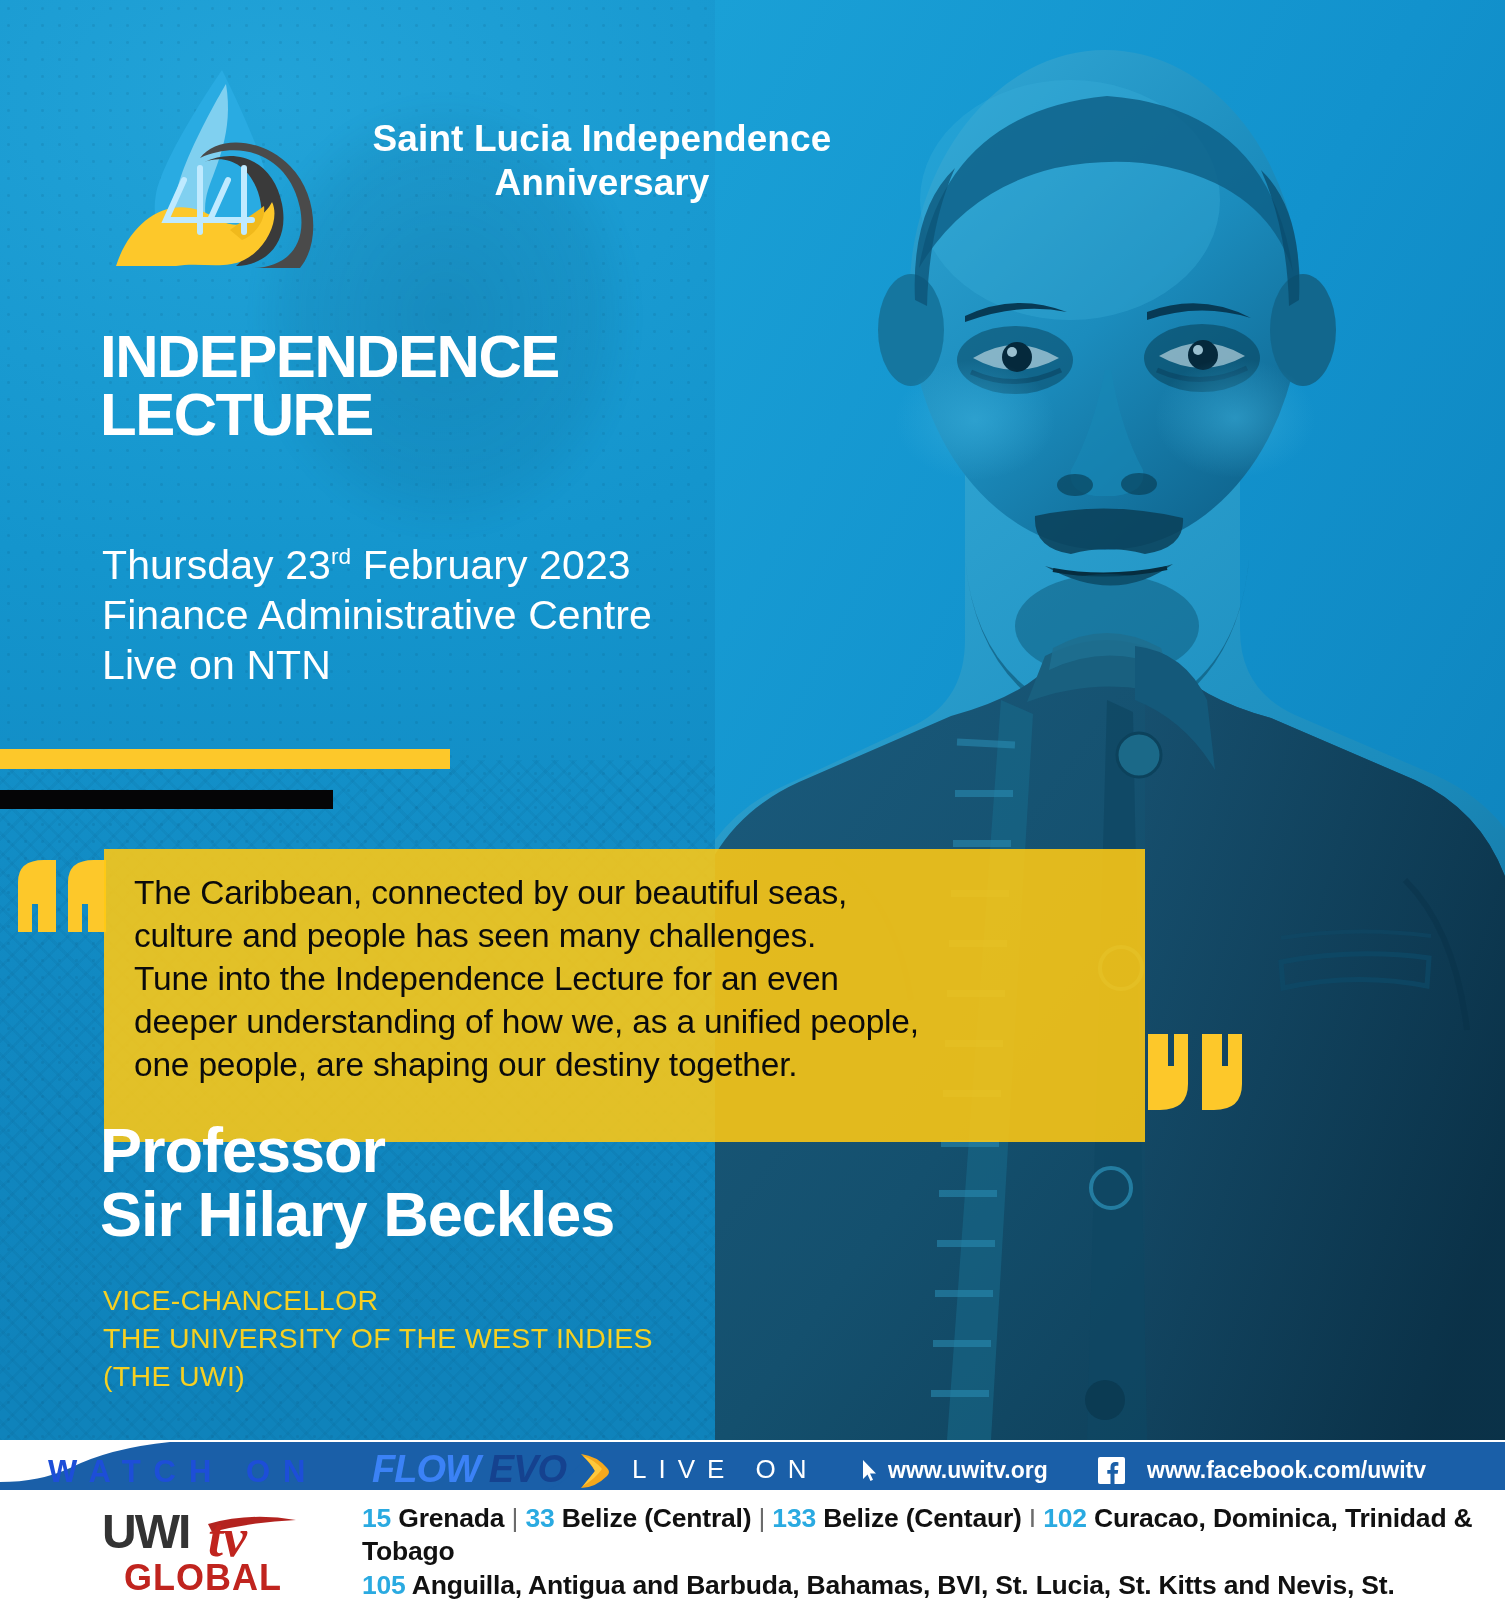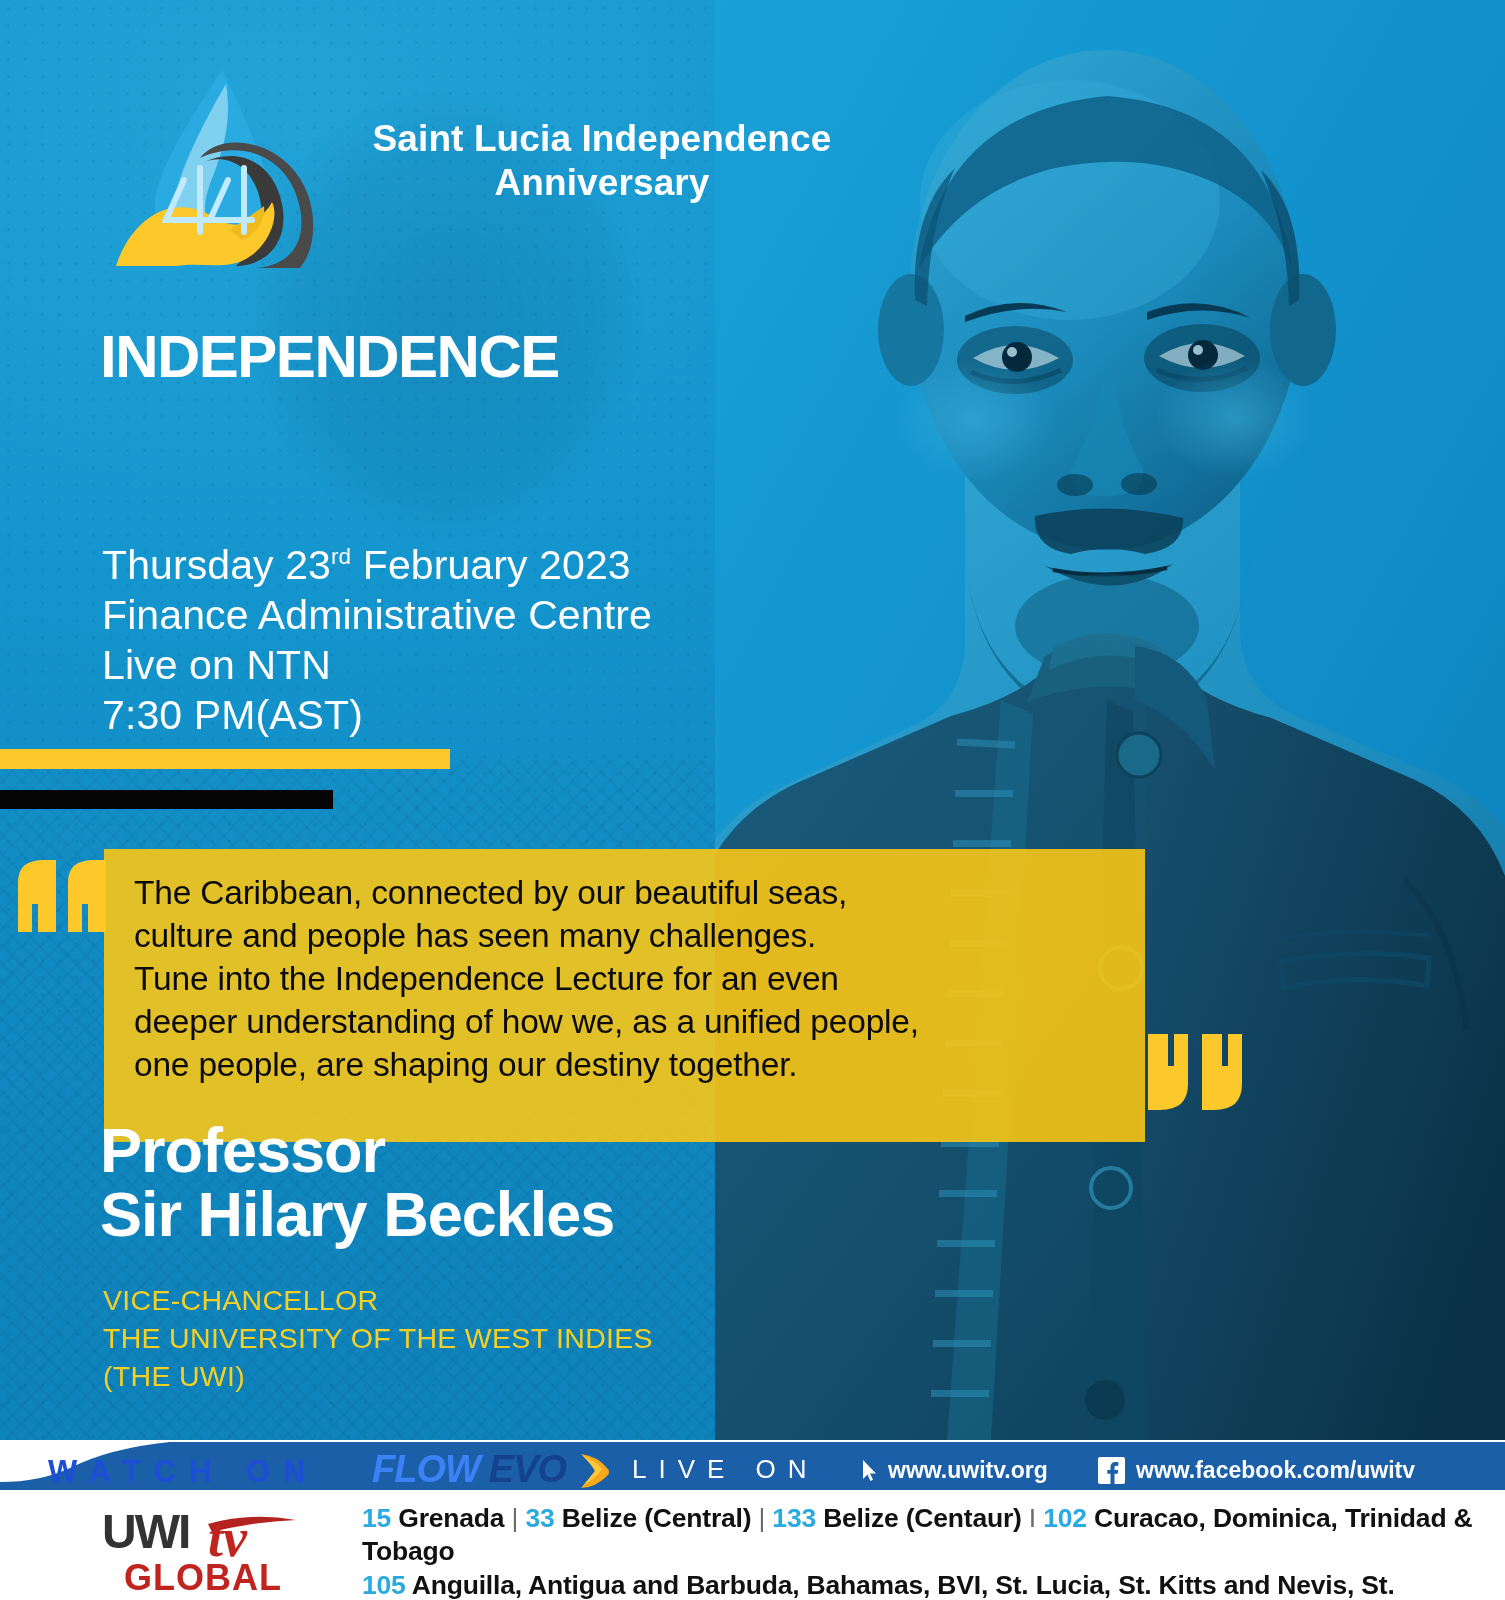--- a/index.html
+++ b/index.html
@@ -134,21 +134,21 @@
   .live-on{
     position:absolute;left:632px;top:14px;
     font-size:26px;color:#ffffff;letter-spacing:12px;font-weight:400;
   }
   .site1{
     position:absolute;left:862px;top:17px;color:#fff;font-size:23px;font-weight:bold;
     display:flex;align-items:center;gap:10px;text-align:center;
   }
   .site2{
     position:absolute;left:1098px;top:17px;color:#fff;font-size:23px;font-weight:bold;
-    display:flex;align-items:center;gap:11px;
+    display:flex;align-items:center;gap:22px;
   }
   .cursor-icon{width:16px;height:22px;}
   .cursor-icon svg,.fb-icon svg{display:block;width:100%;height:100%;}
   .fb-icon{width:27px;height:27px;}
 
   
   .uwitv{position:absolute;left:100px;top:62px;width:215px;height:92px;}
   .uwitv svg{display:block;width:100%;height:100%;}
 
   
@@ -315,29 +315,29 @@
       </svg>
     </div>
     <div class="logo-text">
       <span>Saint Lucia Independence</span><br>
       <span>Anniversary</span>
     </div>
   </div>
 
   <div class="headline">
     <span>INDEPENDENCE</span>
+    <span class="l2">LECTURE</span>
   </div>
 
   <div class="details">
     <div>
       <span>Thursday 23</span><sup>rd</sup><span> February 2023</span>
     </div>
     <div>Finance Administrative Centre</div>
     <div>Live on NTN</div>
-    <div>7:30 PM(AST)</div>
   </div>
 
   <div class="bar-yellow"></div>
   <div class="bar-black"></div>
 
   <div class="quote-open">
     <svg viewBox="0 0 88 72">
         <path d="M0 72 L0 22 Q0 0 26 0 L38 0 L38 72 L20 72 L20 44 L14 44 L14 72 Z" fill="#fdc82a"></path>
         <path d="M50 72 L50 22 Q50 0 76 0 L88 0 L88 72 L70 72 L70 44 L64 44 L64 72 Z" fill="#fdc82a"></path>
       </svg>

